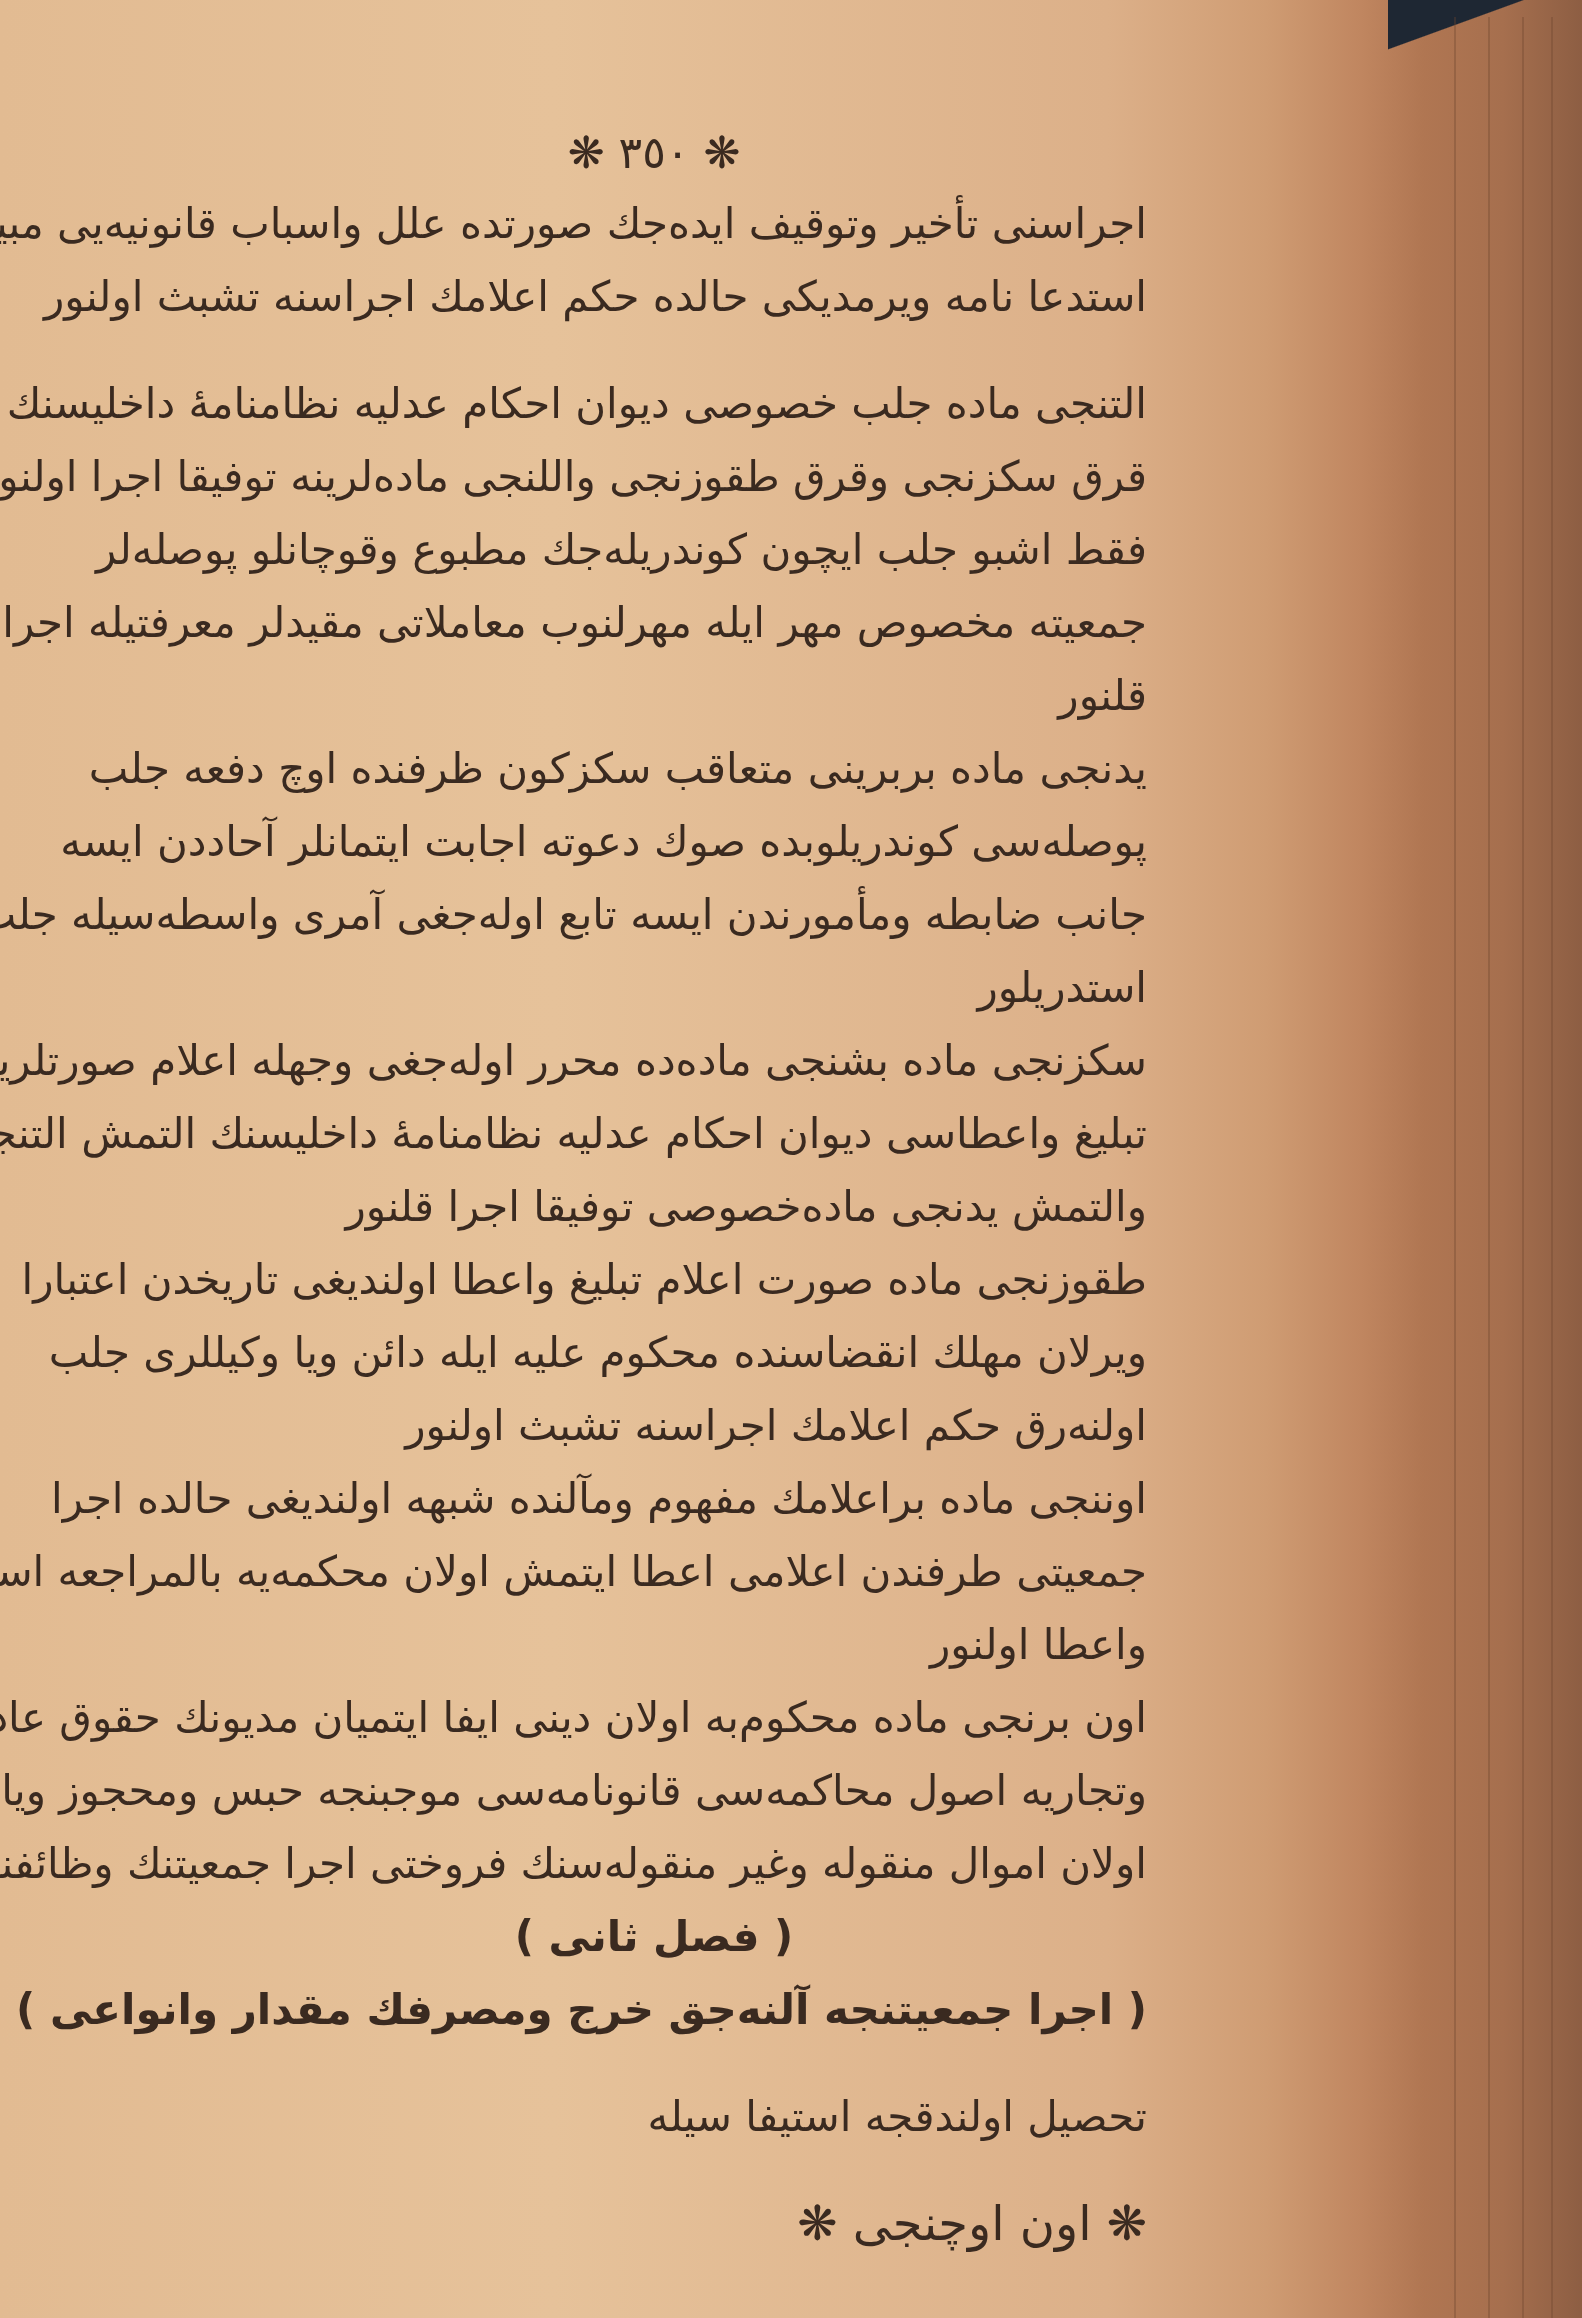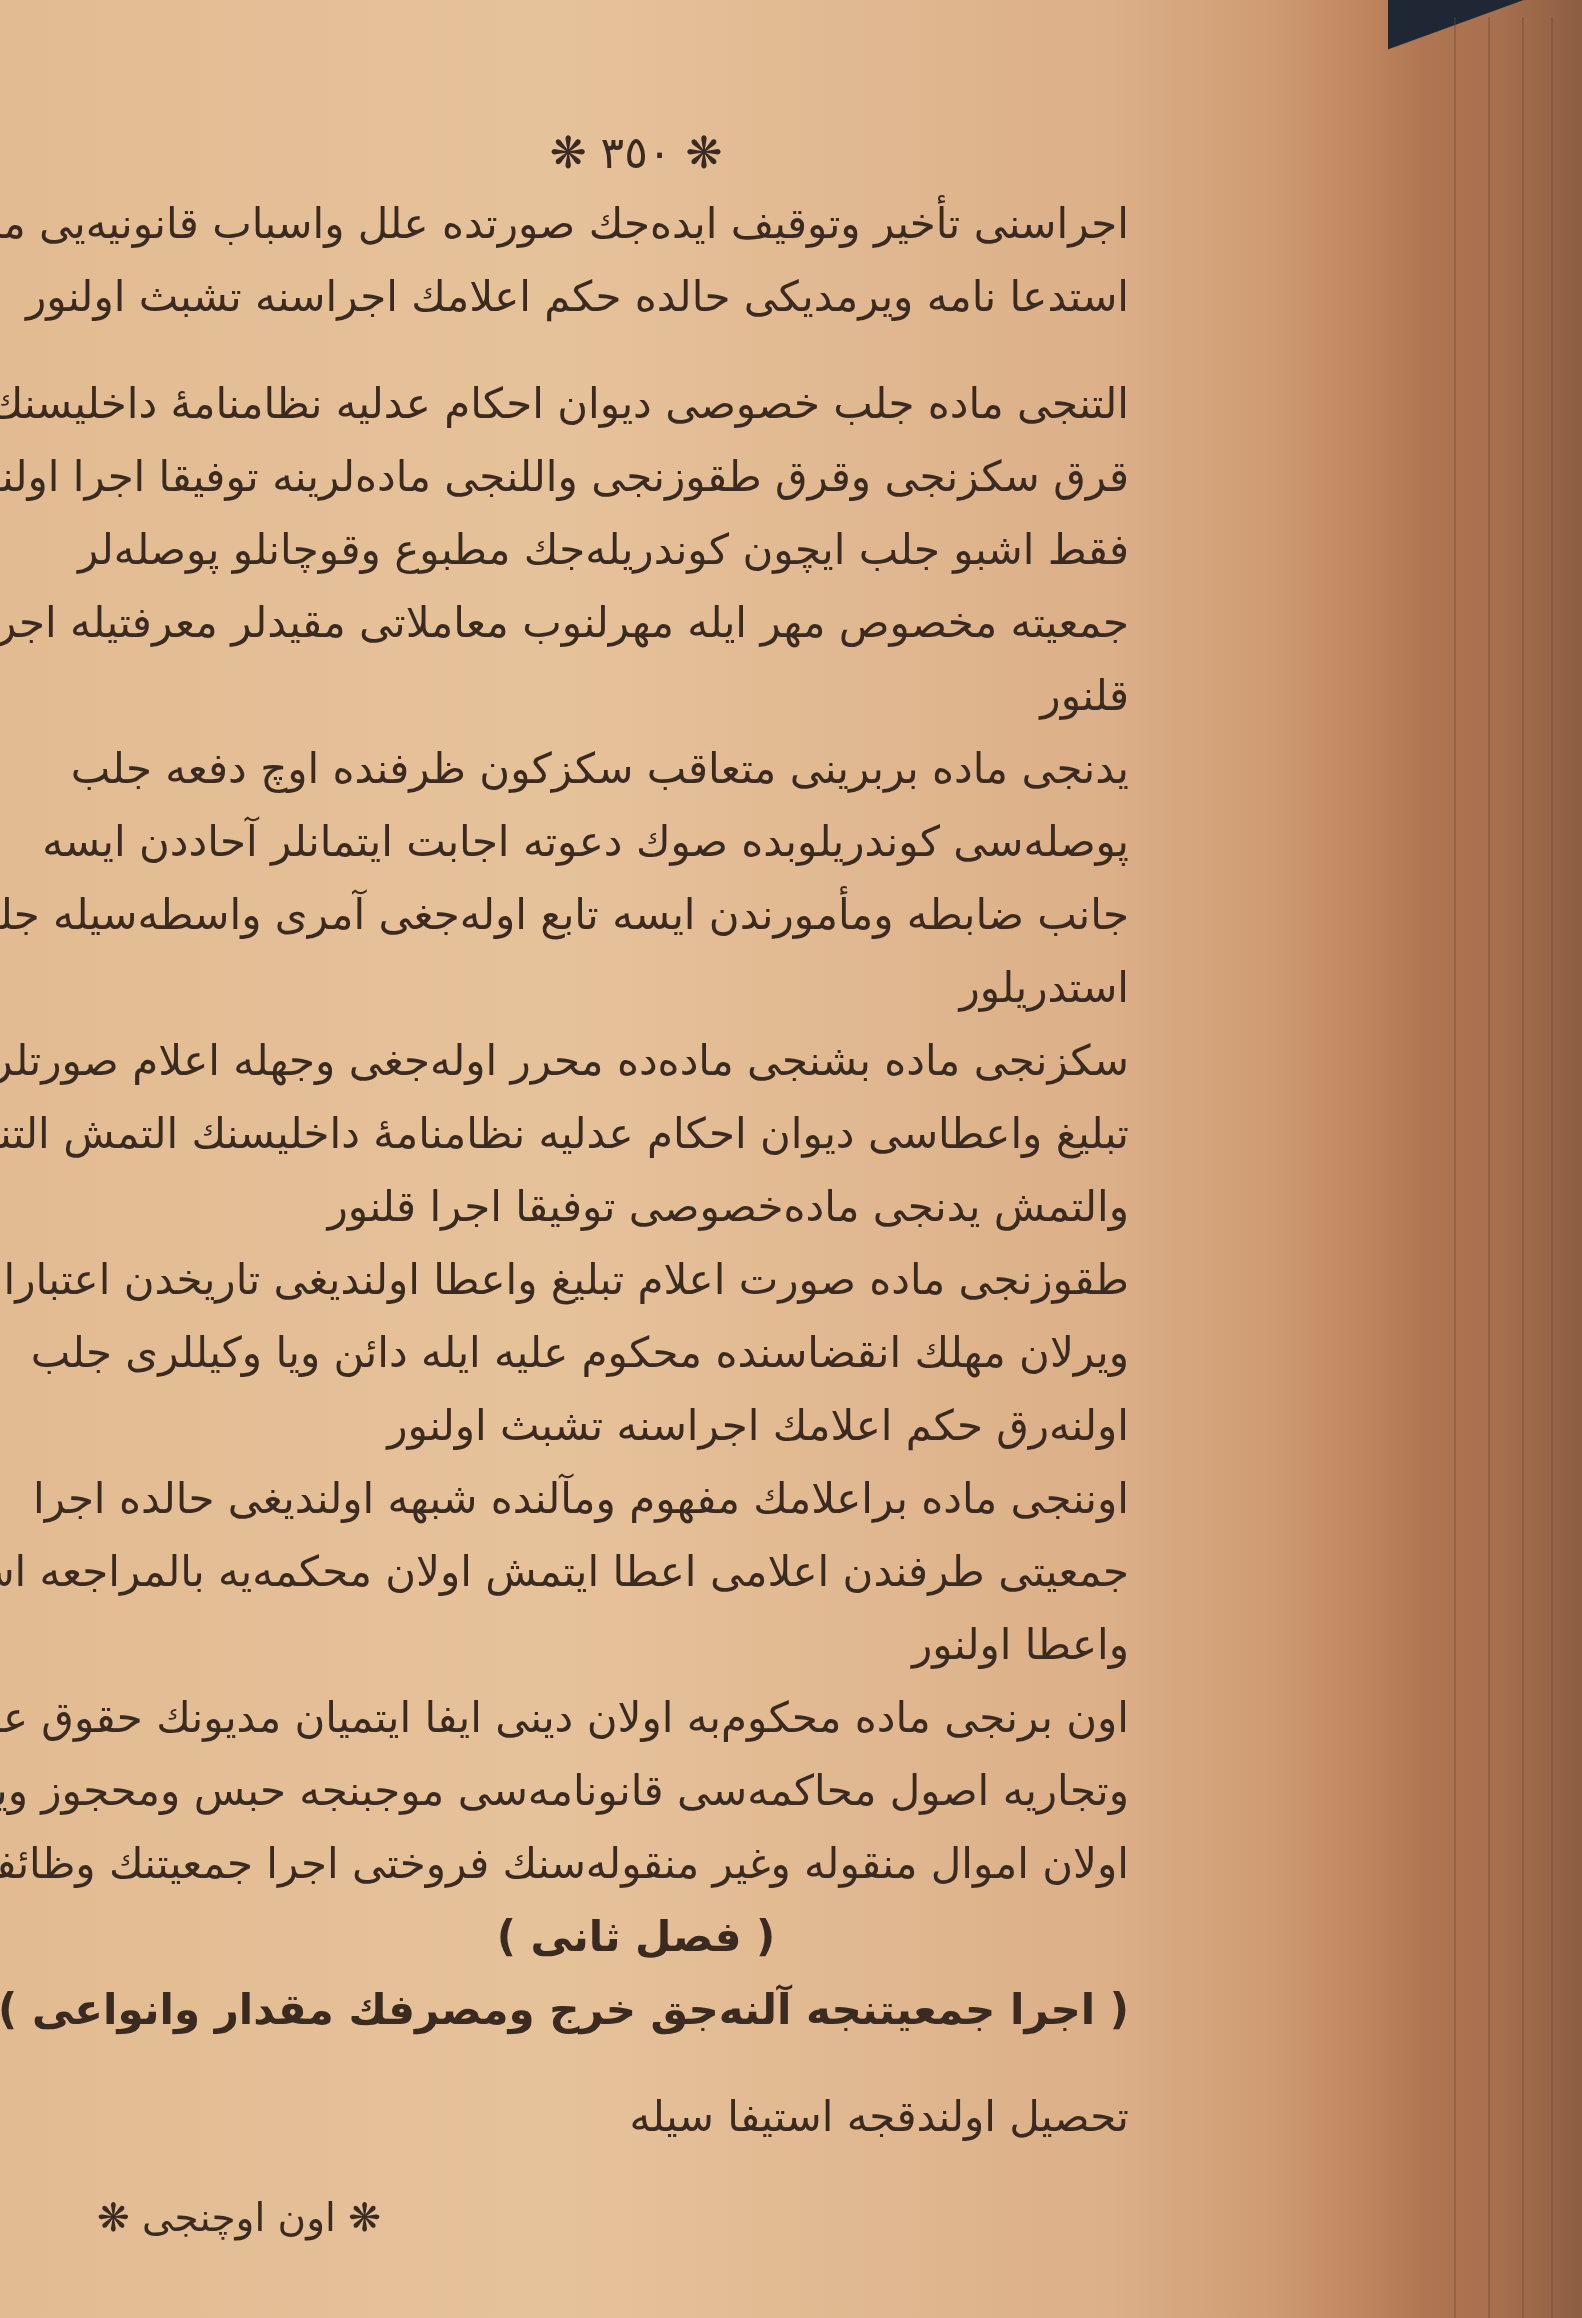--- a/index.html
+++ b/index.html
@@ -1,26 +1,26 @@
 <!DOCTYPE html>
 <html style="font-size:13.6px"><head>
 <meta charset="utf-8">
 <style>
   html,body{margin:0;padding:0;}
   body{width:1583px;height:2319px;overflow:hidden;position:relative;
     background:linear-gradient(90deg,#e2bb92 0%,#e6c29a 35%,#dcb089 70%,#cf9c73 80%,#c08660 86%,#b07652 90%,#a66f4e 95%,#8d5e43 100%);
     font-family:"DejaVu Sans",sans-serif;color:#3a2a20;}
   .corner{position:absolute;right:0;top:0;width:195px;height:51px;background:linear-gradient(160deg,#1e2733 40%,transparent 41%);}
   .edge{position:absolute;top:17px;bottom:0;width:2.5px;background:rgba(110,70,45,.35);}
-  .page{position:absolute;left:143px;top:127px;width:986px;direction:rtl;}
+  .page{position:absolute;left:161px;top:127px;width:986px;direction:rtl;}
   .header{text-align:center;font-size:44px;margin-bottom:8.5px;}
   .line{font-size:42px;line-height:73px;white-space:nowrap;text-align:justify;}
   .para{margin-top:34px;}
   .center{text-align:center;font-weight:bold;}
-  .catch{font-size:39px;margin-top:42px;margin-right:748px;white-space:nowrap;}
+  .catch{font-size:48px;margin-top:42px;white-space:nowrap;}
 </style>
 </head>
 <body>
 
 <div class="corner"></div>
 <div class="edge" style="right:127px"></div>
 <div class="edge" style="right:93px"></div>
 <div class="edge" style="right:59px"></div>
 <div class="edge" style="right:30px"></div>
 

